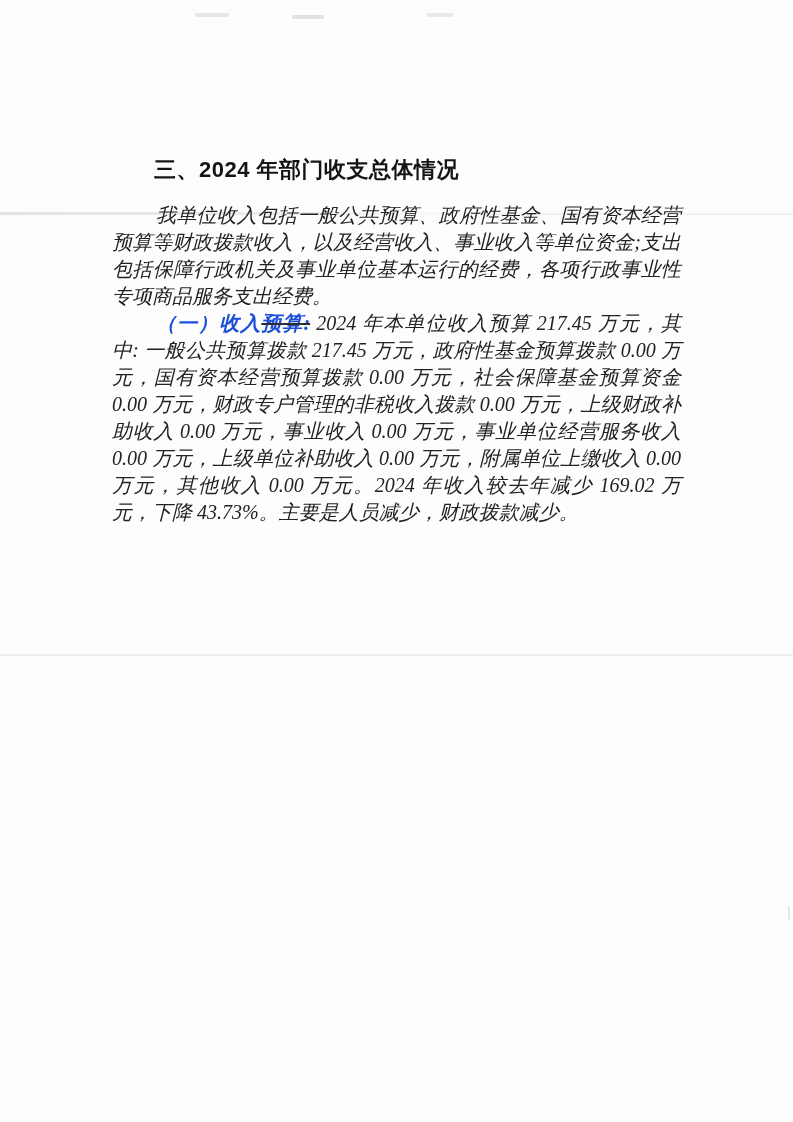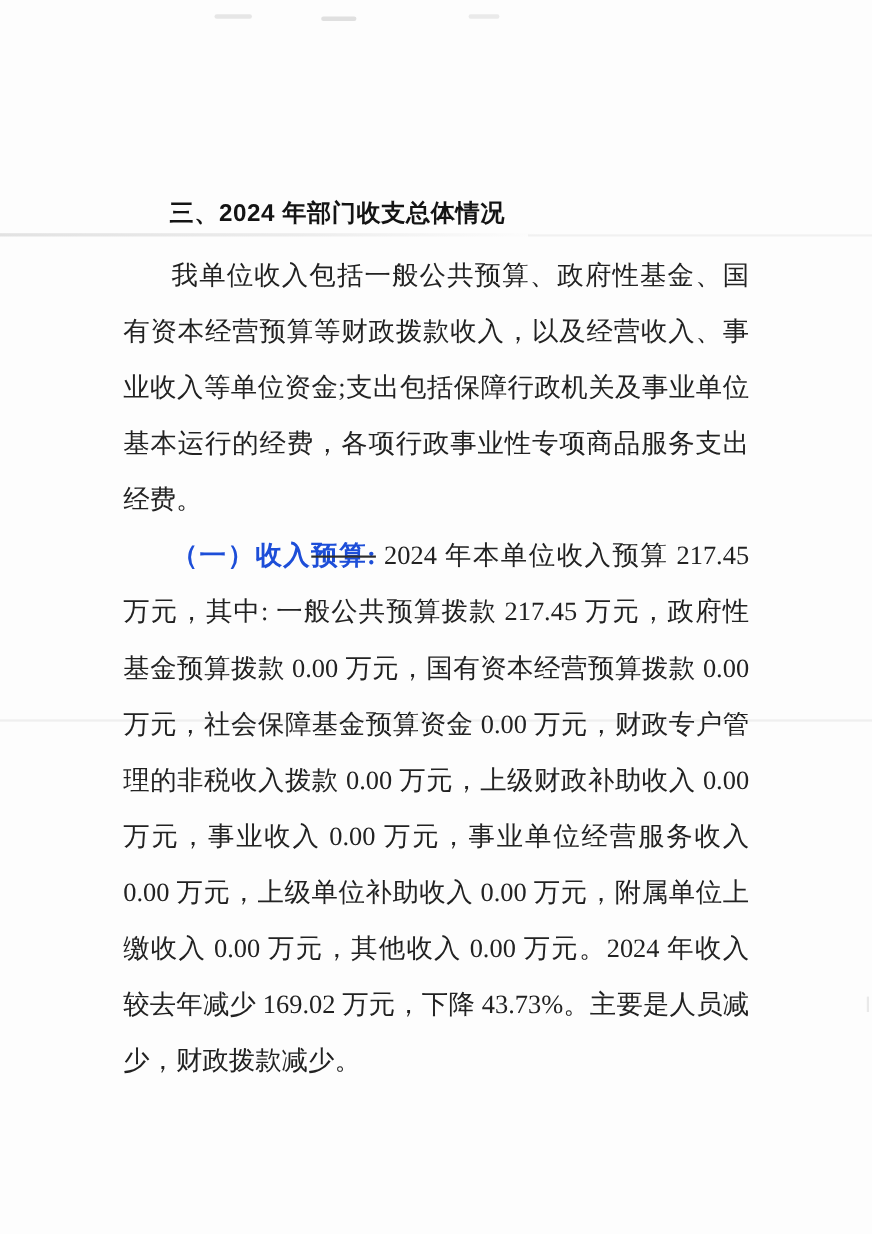--- a/index.html
+++ b/index.html
@@ -41,41 +41,42 @@
     left: 0; top: 654px; width: 793px; height: 2px;
     background: #efefef;
   }
   .mark-right {
     left: 788px; top: 906px; width: 2px; height: 14px;
     background: #e9e9e9;
   }
   .content {
     position: absolute;
     left: 112px;
-    top: 178px;
+    top: 154px;
     width: 569px;
   }
   .heading {
     font-family: "Liberation Sans", sans-serif;
     font-size: 22px;
     font-weight: 700;
     color: #141414;
     line-height: 32px;
     margin: 0 0 16px 42px;
     letter-spacing: 0.5px;
     white-space: nowrap;
   }
   .para {
     margin: 0;
-    font-size: 24px;
-    line-height: 51px;
+    font-size: 20px;
+    line-height: 27px;
     text-align: justify;
     text-justify: inter-character;
     text-indent: 44px;
     color: #222222;
+    font-style: italic;
   }
   .bold-label {
     font-weight: 700;
     color: #1d4ed8;
   }
   .struck {
     text-decoration: line-through;
     text-decoration-thickness: 2px;
     text-decoration-color: #2d2d2d;
   }

